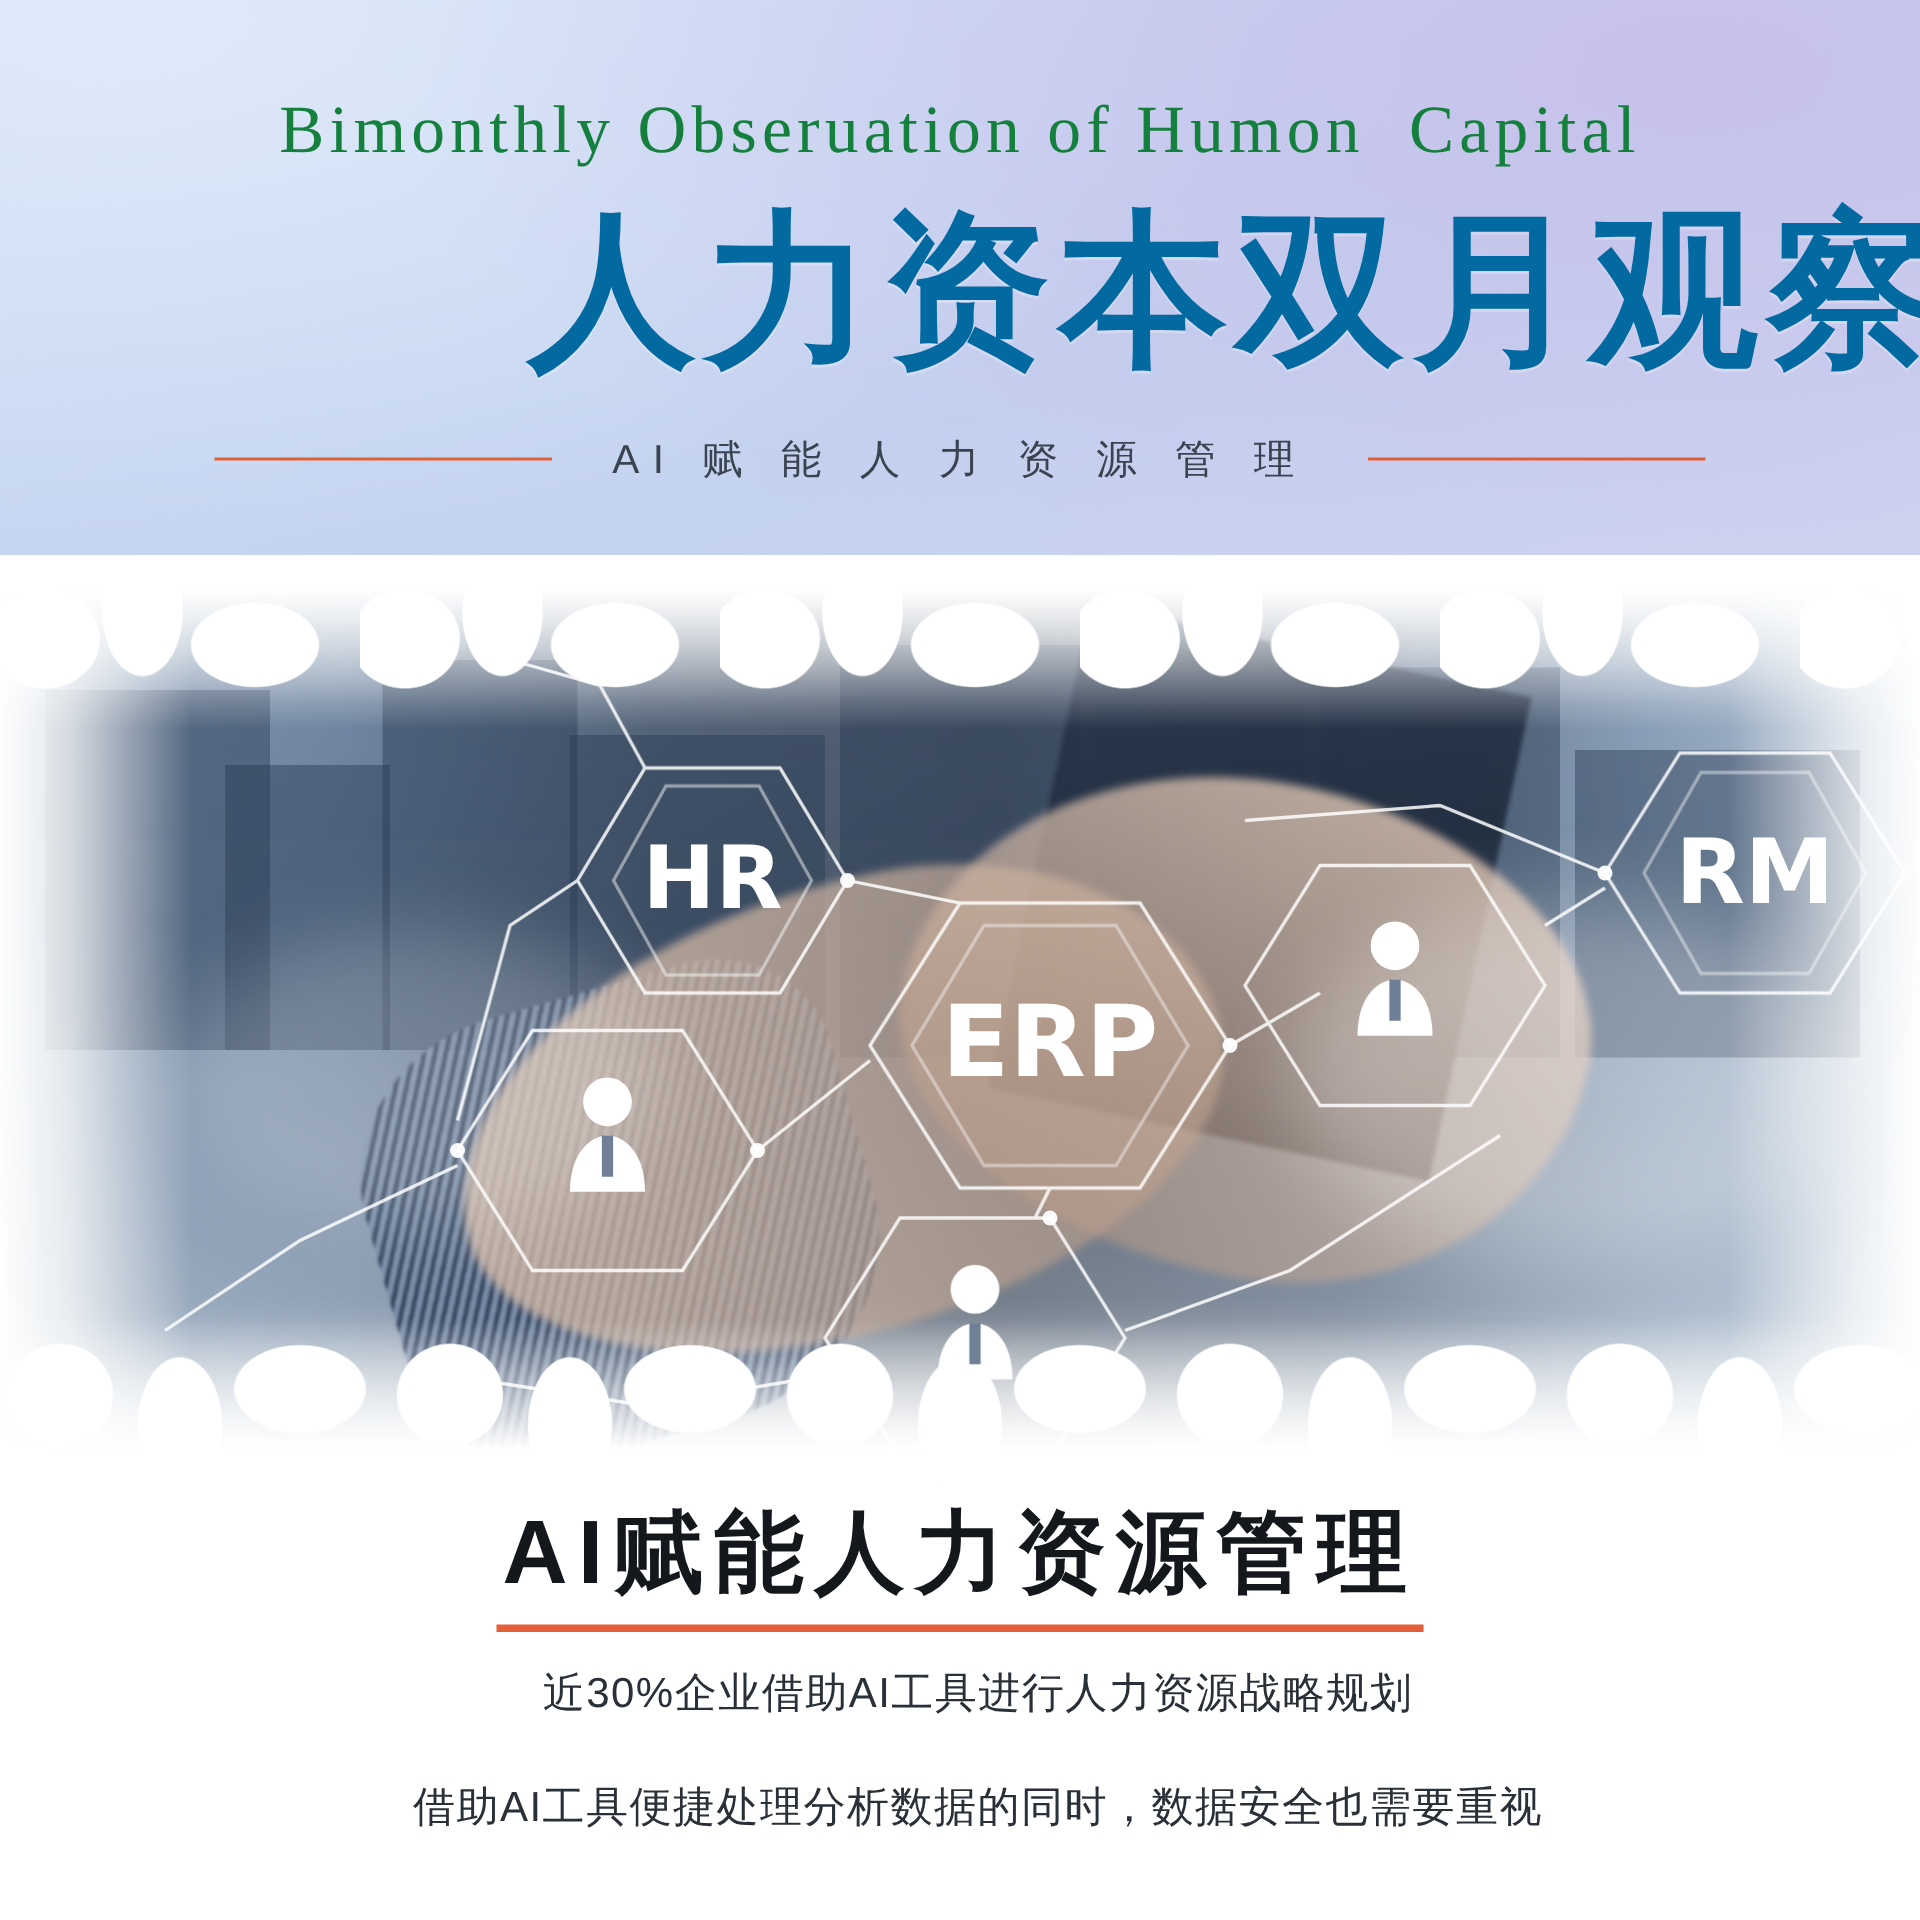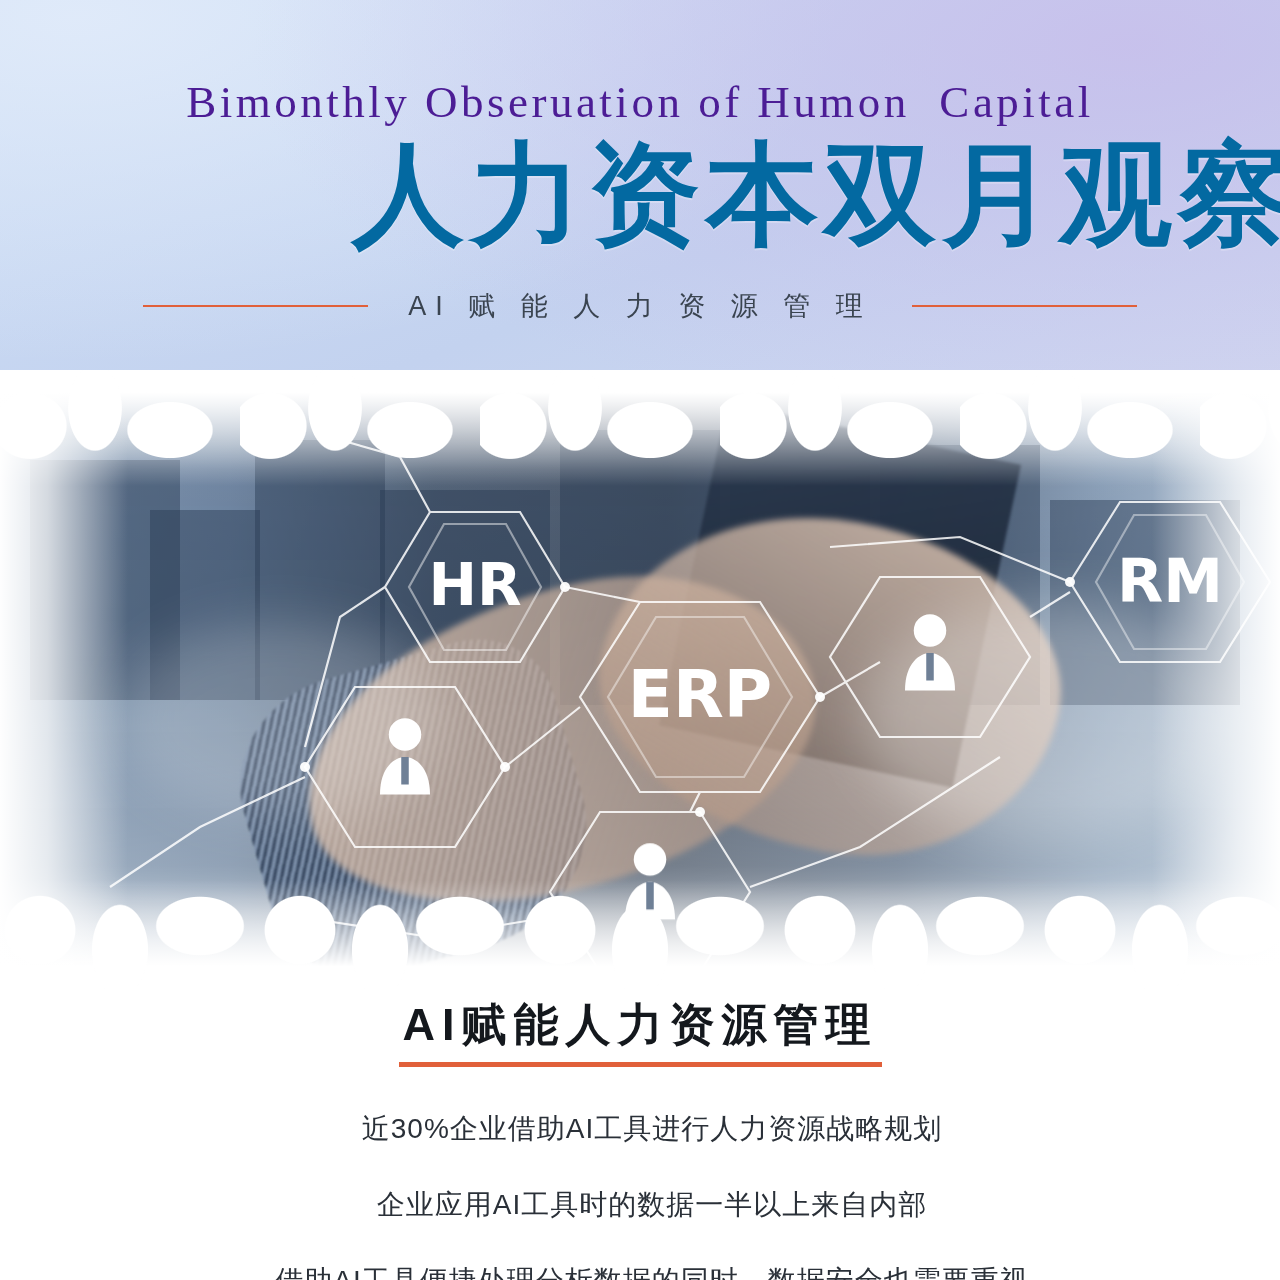--- a/index.html
+++ b/index.html
@@ -164,26 +164,26 @@
     width: 1280px;
     height: 620px;
     pointer-events: none;
     margin-top: 47px;
   }
 
   
   .en-title {
     position: absolute;
     left: 0;
-    top: 76px;
+    top: 60px;
     width: 1280px;
     text-align: center;
     font-size: 45px;
     letter-spacing: 3.5px;
-    color: #4c1d95;
+    color: #15803d;
     font-family: "Liberation Serif", serif;
     font-weight: 400;
     white-space: pre;
   }
   .cn-title {
     position: absolute;
     left: 0;
     top: 130px;
     width: 1280px;
     text-align: right;
@@ -222,21 +222,21 @@
   .lower-head-wrap {
     position: absolute;
     left: 0;
     top: 995px;
     width: 1280px;
     text-align: center;
   }
   .lower-head {
     display: inline-block;
     position: relative;
-    font-size: 45px;
+    font-size: 60px;
     font-weight: 700;
     letter-spacing: 7px;
     color: #14181d;
     padding: 0 4px 12px 4px;
   }
   .lower-head-underline {
     position: absolute;
     left: 0; right: 0;
     bottom: 0;
     height: 5px;
@@ -377,17 +377,16 @@
 
   <div class="lower-head-wrap">
     <div class="lower-head">
       <span>AI赋能人力资源管理</span>
       <span class="lower-head-underline"></span>
     </div>
   </div>
 
   <div class="bullets">
     <div class="bullet">近30%企业借助AI工具进行人力资源战略规划</div>
-    <div class="bullet">企业应用AI工具时的数据一半以上来自内部</div>
     <div class="bullet">借助AI工具便捷处理分析数据的同时，数据安全也需要重视</div>
   </div>
 
 </div>
 
 </body></html>

